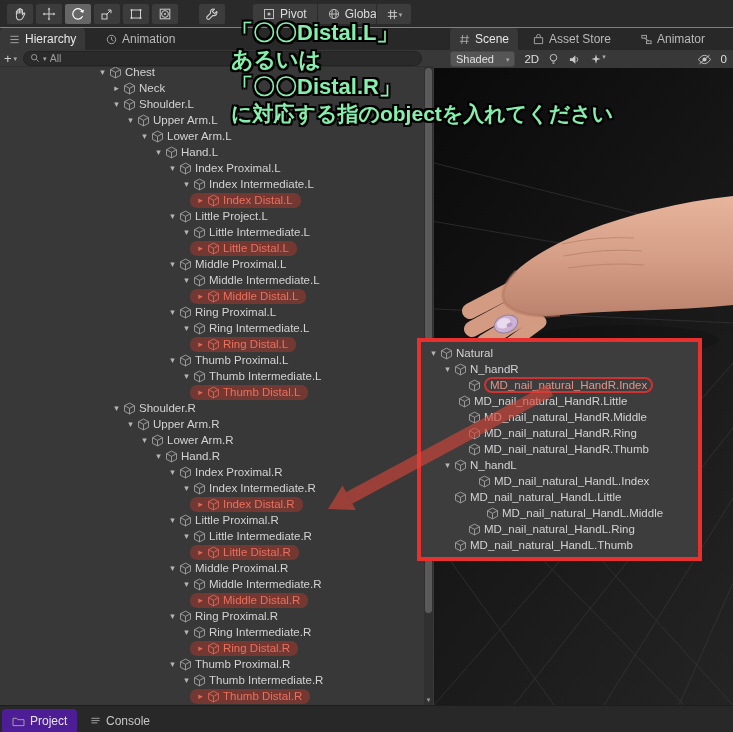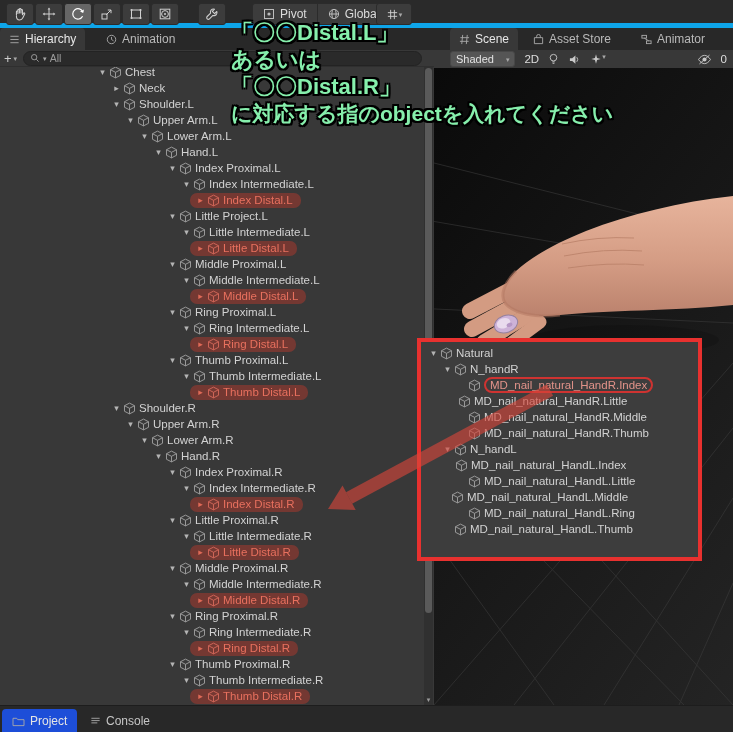--- a/index.html
+++ b/index.html
@@ -1,21 +1,21 @@
 <!DOCTYPE html>
 <html><head>
 <meta charset="utf-8">
 <style>
   html,body{margin:0;padding:0;background:#111;}
   #app{position:relative;width:733px;height:732px;background:#282828;overflow:hidden;
        font-family:"Liberation Sans",sans-serif;-webkit-font-smoothing:antialiased;}
   svg{display:block;}
 
   
-  .topbar{position:absolute;top:0;left:0;width:733px;height:28px;background:#2a2a2a;border-bottom:5px solid #0ea5e9;box-sizing:border-box;}
+  .topbar{position:absolute;top:0;left:0;width:733px;height:28px;background:#2a2a2a;border-bottom:1px solid #0ea5e9;box-sizing:border-box;}
   .tbtn{position:absolute;top:3px;height:22px;width:28px;background:#3c3c3c;border:1px solid #2b2b2b;border-radius:3px;
         display:flex;align-items:center;justify-content:center;color:#cfcfcf;box-sizing:border-box;}
   .tbtn.active{background:#666;color:#fff;}
   .pg{position:absolute;left:252px;top:3px;display:flex;height:22px;}
   .pbtn{display:flex;align-items:center;gap:5px;padding:0 10px;background:#3c3c3c;border:1px solid #2b2b2b;
         font-size:12px;color:#dcdcdc;box-sizing:border-box;}
   .pbtn:first-child{border-radius:3px 0 0 3px;}
   .pbtn:last-child{border-radius:0 3px 3px 0;border-left:none;}
   .caret{font-size:7px;color:#a8a8a8;line-height:1;}
 
@@ -60,21 +60,21 @@
   .sbicon{display:inline-flex;color:#c9c9c9;}
   .sbspacer{flex:1;}
   .sceneview{position:absolute;top:18px;left:0;right:0;bottom:0;
              background:linear-gradient(128deg,#0a0a0a 0%,#161616 45%,#242424 100%);}
   .scenesvg{position:absolute;inset:0;width:100%;height:100%;}
 
   
   .bottombar{position:absolute;top:705px;left:0;width:733px;height:27px;background:#282828;border-top:1px solid #1d1d1d;box-sizing:border-box;}
   .btab{position:absolute;top:3px;height:24px;display:flex;align-items:center;gap:5px;padding:0 10px;
         font-size:12px;color:#c6c6c6;}
-  .btab.active{background:#1d4ed8;border-radius:4px 4px 0 0;color:#e4e4e4;}
+  .btab.active{background:#4c1d95;border-radius:4px 4px 0 0;color:#e4e4e4;}
 
   
   .inset{position:absolute;left:417px;top:338px;width:285px;height:223px;box-sizing:border-box;
          border:4px solid #e8312f;background:#3d3d3d;z-index:50;overflow:hidden;}
   #inset-tree{padding-top:3px;}
   .arrowsvg{position:absolute;top:0;left:0;width:733px;height:732px;z-index:60;pointer-events:none;}
   .note{position:absolute;left:231px;top:19px;z-index:70;color:#86efac;font-weight:bold;font-size:22px;
         line-height:27px;white-space:nowrap;
         text-shadow:-2px -2px 0 #000,2px -2px 0 #000,-2px 2px 0 #000,2px 2px 0 #000,
                     -2px 0 0 #000,2px 0 0 #000,0 -2px 0 #000,0 2px 0 #000;}
@@ -893,60 +893,72 @@
         </div>
         <div class="trow" style="padding-left: 34px;">
           <span class="rowline">
             <span class="tri"></span>
             <span class="cube">
               <svg viewBox="0 0 14 14" width="13" height="13">
                 <path d="M7 1.2 L12.4 4 V10 L7 12.8 L1.6 10 V4 Z" fill="none" stroke="currentColor"></path>
                 <path d="M1.6 4 L7 6.8 L12.4 4 M7 6.8 V12.8" fill="none" stroke="currentColor"></path>
               </svg>
             </span>
+            <span class="lbl">MD_nail_natural_HandR.Ring</span>
+          </span>
+        </div>
+        <div class="trow" style="padding-left: 34px;">
+          <span class="rowline">
+            <span class="tri"></span>
+            <span class="cube">
+              <svg viewBox="0 0 14 14" width="13" height="13">
+                <path d="M7 1.2 L12.4 4 V10 L7 12.8 L1.6 10 V4 Z" fill="none" stroke="currentColor"></path>
+                <path d="M1.6 4 L7 6.8 L12.4 4 M7 6.8 V12.8" fill="none" stroke="currentColor"></path>
+              </svg>
+            </span>
             <span class="lbl">MD_nail_natural_HandR.Thumb</span>
           </span>
         </div>
         <div class="trow" style="padding-left: 20px;">
           <span class="rowline">
             <span class="tri">▾</span>
             <span class="cube">
               <svg viewBox="0 0 14 14" width="13" height="13">
                 <path d="M7 1.2 L12.4 4 V10 L7 12.8 L1.6 10 V4 Z" fill="none" stroke="currentColor"></path>
                 <path d="M1.6 4 L7 6.8 L12.4 4 M7 6.8 V12.8" fill="none" stroke="currentColor"></path>
               </svg>
             </span>
             <span class="lbl">N_handL</span>
           </span>
         </div>
-        <div class="trow" style="padding-left: 21px; text-align: center;">
+        <div class="trow" style="padding-left: 44px; text-align: center;">
           <span class="rowline">
             <span class="tri"></span>
             <span class="cube">
               <svg viewBox="0 0 14 14" width="13" height="13">
                 <path d="M7 1.2 L12.4 4 V10 L7 12.8 L1.6 10 V4 Z" fill="none" stroke="currentColor"></path>
                 <path d="M1.6 4 L7 6.8 L12.4 4 M7 6.8 V12.8" fill="none" stroke="currentColor"></path>
               </svg>
             </span>
             <span class="lbl">MD_nail_natural_HandL.Index</span>
           </span>
         </div>
-        <div class="trow" style="padding-left: 34px;">
+        <div class="trow" style="padding-left: 20px;">
           <span class="rowline">
             <span class="tri"></span>
             <span class="cube">
               <svg viewBox="0 0 14 14" width="13" height="13">
                 <path d="M7 1.2 L12.4 4 V10 L7 12.8 L1.6 10 V4 Z" fill="none" stroke="currentColor"></path>
                 <path d="M1.6 4 L7 6.8 L12.4 4 M7 6.8 V12.8" fill="none" stroke="currentColor"></path>
               </svg>
             </span>
             <span class="lbl">MD_nail_natural_HandL.Little</span>
           </span>
         </div>
-        <div class="trow" style="padding-left: 17px;">
+        <div class="trow" style="padding-left: 52px;">
           <span class="rowline">
             <span class="tri"></span>
             <span class="cube">
               <svg viewBox="0 0 14 14" width="13" height="13">
                 <path d="M7 1.2 L12.4 4 V10 L7 12.8 L1.6 10 V4 Z" fill="none" stroke="currentColor"></path>
                 <path d="M1.6 4 L7 6.8 L12.4 4 M7 6.8 V12.8" fill="none" stroke="currentColor"></path>
               </svg>
             </span>
             <span class="lbl">MD_nail_natural_HandL.Middle</span>
           </span>

